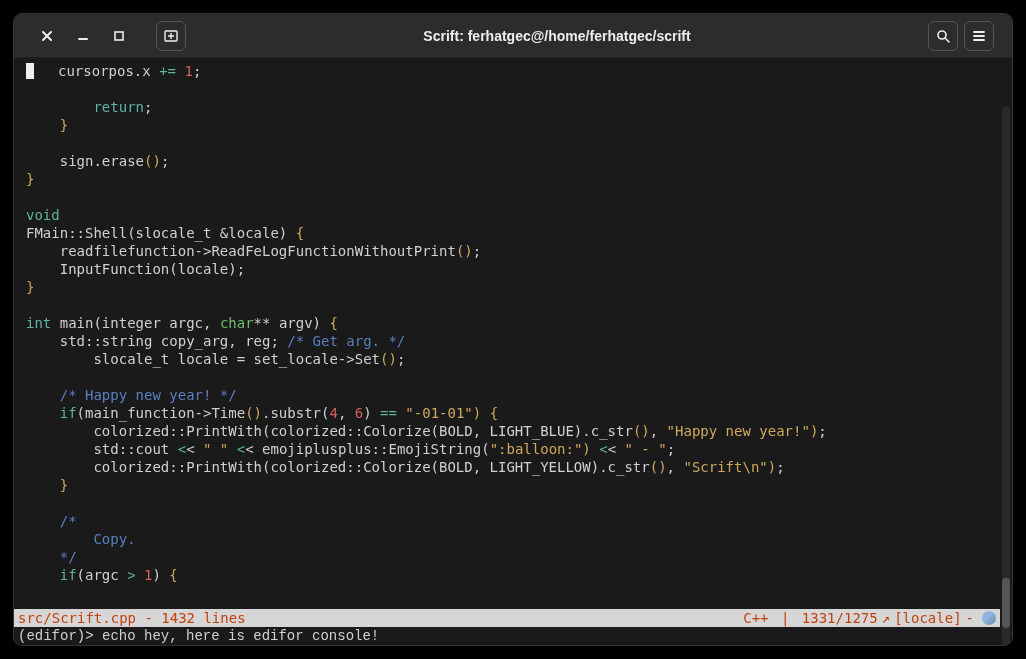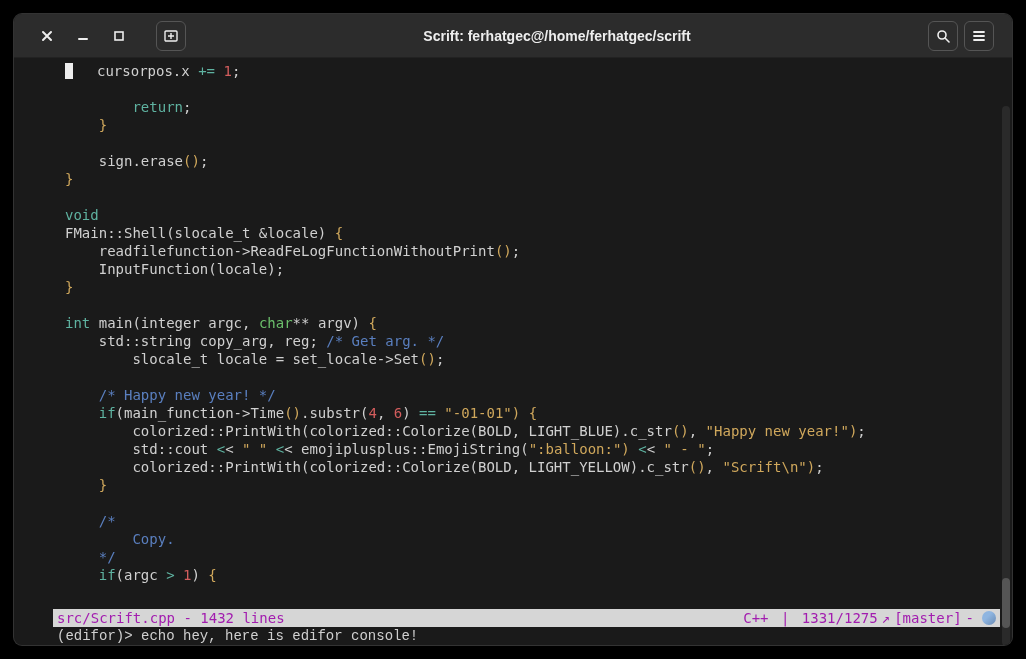--- a/index.html
+++ b/index.html
@@ -45,21 +45,20 @@
   font-size: 14px;
   font-weight: 600;
 }
 .editor {
   position: absolute;
   left: 0; top: 44px; right: 0; bottom: 0;
   background: #1a1a1a;
   color: #d0d0d0;
   line-height: 18px;
   padding: 4px 0 0 0;
-  margin-left: 39px;
 }
 .code {
   white-space: pre;
   padding-left: 12px;
 }
 .cursor {
   display: inline-block;
   width: 8px; height: 16px;
   background: #eee;
   vertical-align: text-bottom;
@@ -71,21 +70,21 @@
 .nu { color: #d35d5d; }      
 .st { color: #d0a85c; }      
 .cm { color: #5a7fbf; }      
 .br { color: #d0a85c; }      
 .pn { color: #d0a85c; }      
 .status {
   position: absolute;
   left: 0; right: 12px; bottom: 18px;
   height: 18px;
   background: #d6d6d6;
-  color: #a21caf;
+  color: #c2410c;
   display: flex;
   align-items: center;
   font-size: 14px;
   padding: 0 4px;
 }
 .status .left { flex: 1; }
 .status .right { display: flex; align-items: center; gap: 4px; }
 .status .globe {
   width: 14px; height: 14px;
   border-radius: 50%;
@@ -191,21 +190,21 @@
 <span class="cm">    */</span>
     <span class="kw">if</span><span>(argc </span><span class="op">&gt;</span> <span class="nu">1</span><span>) </span><span class="br">{</span></div>
 
     <div class="status">
       <span class="left">src/Scrift.cpp - 1432 lines</span>
       <span class="right">
         <span>C++</span>
         <span>&nbsp;|&nbsp;</span>
         <span>1331/1275</span>
         <span> ↗ </span>
-        <span>[master]</span>
+        <span>[locale]</span>
         <span>-</span>
         <span class="globe"></span>
       </span>
     </div>
 
     <div class="console">
       <span>(edifor)&gt; echo hey, here is edifor console!</span>
     </div>
 
     <div class="scrollbar"></div>

